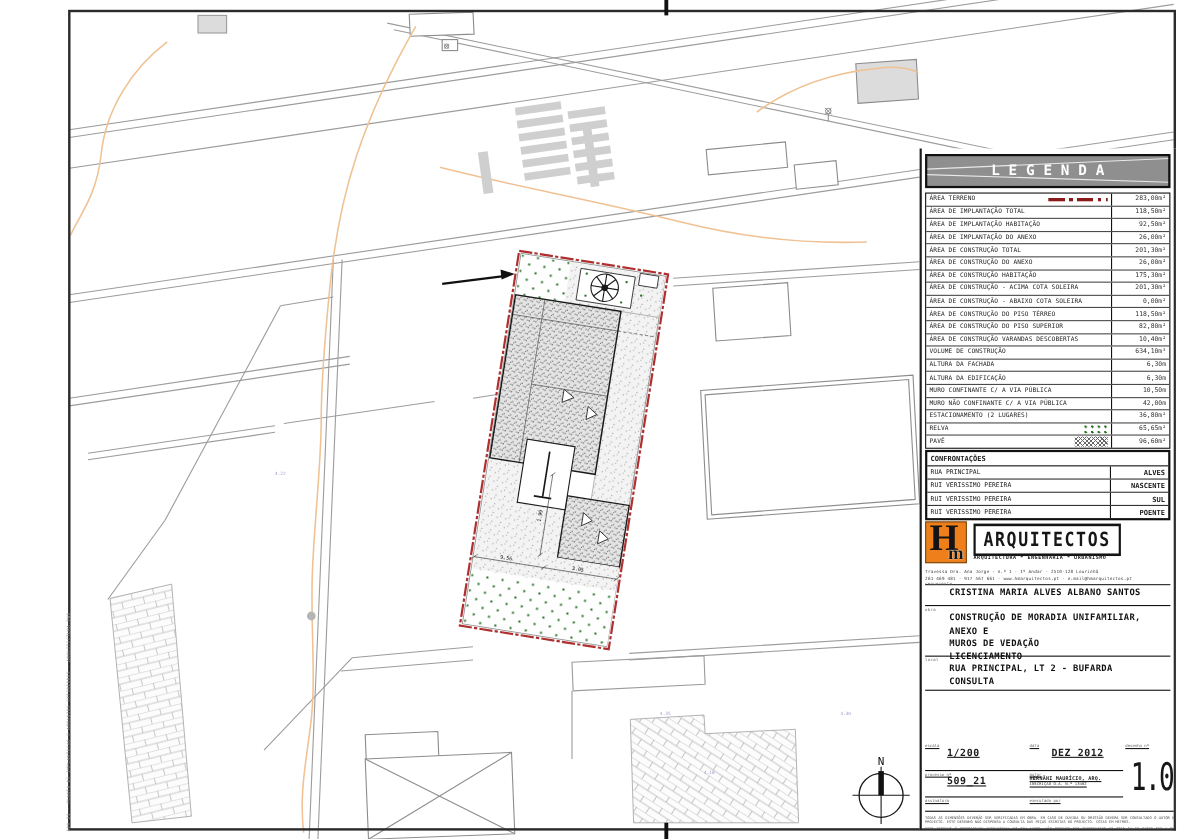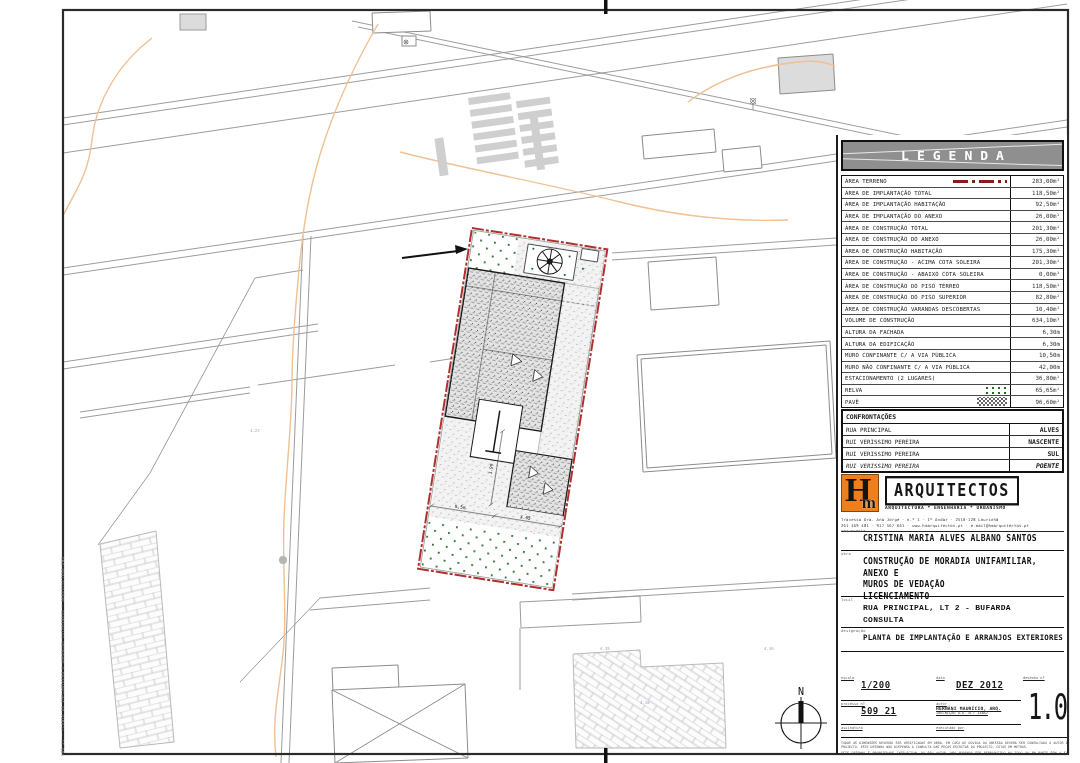--- a/index.html
+++ b/index.html
@@ -34,21 +34,21 @@
       background:repeating-linear-gradient(90deg,#8b1a1a 0 15px,transparent 15px 19px,#8b1a1a 19px 22px,transparent 22px 26px);}
   .sym-relva{width:22px;height:8px;
       background-image:radial-gradient(circle 1.1px at 2px 2px,#1e6f1e 98%,transparent);background-size:6px 5px;}
   .sym-pave{width:30px;height:8.5px;background:
       repeating-linear-gradient(45deg,#666 0 .7px,transparent .7px 2.8px),
       repeating-linear-gradient(-45deg,#666 0 .7px,transparent .7px 2.8px);}
 
   .ctable{top:274px;border:2px solid #111;position:absolute;background:#fff;}
   .crow-h{height:12px;display:flex;align-items:center;padding:0 3px;font-size:6.4px;font-weight:bold;border-bottom:1.5px solid #111;}
   .crow{display:flex;height:11px;border-bottom:1px solid #333;}
-  .crow:last-child{border-bottom:none;font-style:italic;}
+  .crow:last-child{border-bottom:none;}
   .cl{flex:1;display:flex;align-items:center;padding:0 3px;font-size:5.8px;color:#222;}
   .cv{width:46px;border-left:1.2px solid #111;display:flex;align-items:center;justify-content:flex-end;
       padding:0 3px;font-size:6.4px;font-weight:bold;}
 
   .logo{top:339px;height:42px;position:absolute;display:flex;align-items:flex-start;gap:6px;}
   .logo-sq{width:36px;height:36px;background:#ee7f1b;border:1px solid #7a4a12;position:relative;flex:0 0 auto;}
   .logo-sq .H{position:absolute;left:3px;top:-4px;font-size:34px;font-weight:900;color:#141414;font-family:"Liberation Serif",serif;}
   .logo-sq .m{position:absolute;right:2px;bottom:-2px;font-size:17px;font-weight:900;color:#141414;
       text-shadow:0 0 1px #fff,0 0 1px #fff;font-family:"Liberation Serif",serif;}
   .wordmark{border:2.5px solid #141414;padding:1px 7px 2px 7px;font-size:15px;font-weight:bold;letter-spacing:1.5px;
@@ -444,30 +444,26 @@
       <div class="bigtxt">CONSTRUÇÃO DE MORADIA UNIFAMILIAR, ANEXO E</div>
       <div class="bigtxt">MUROS DE VEDAÇÃO</div>
       <div class="bigtxt">LICENCIAMENTO</div>
     </div>
 
     <div class="sec bsec" style="top:394px;height:21px;">
       <div class="mini">requerente</div>
       <div class="bigtxt">CRISTINA MARIA ALVES ALBANO SANTOS</div>
     </div>
 
-    <div class="sec bsec" style="top:463px;height:29px;font-family:Liberation Mono, monospace;">
+    <div class="sec bsec" style="top:463px;height:29px;">
       <div class="mini">local</div>
       <div class="bigtxt">RUA PRINCIPAL, LT 2 - BUFARDA</div>
       <div class="bigtxt">CONSULTA</div>
     </div>
 
-    <div class="sec bsec" style="top:494px;height:22px;">
-      <div class="mini">designação</div>
-      <div class="medtxt">PLANTA DE IMPLANTAÇÃO E ARRANJOS EXTERIORES</div>
-    </div>
 
 
     <div class="sec grid">
       <div class="grow" style="top:1px;left:0;width:92px;">
         <div class="glabel">escala</div>
         <div class="gval">1/200</div>
       </div>
       <div class="grow" style="top:1px;left:95px;width:85px;">
         <div class="glabel">data</div>
         <div class="gval">DEZ 2012</div>

